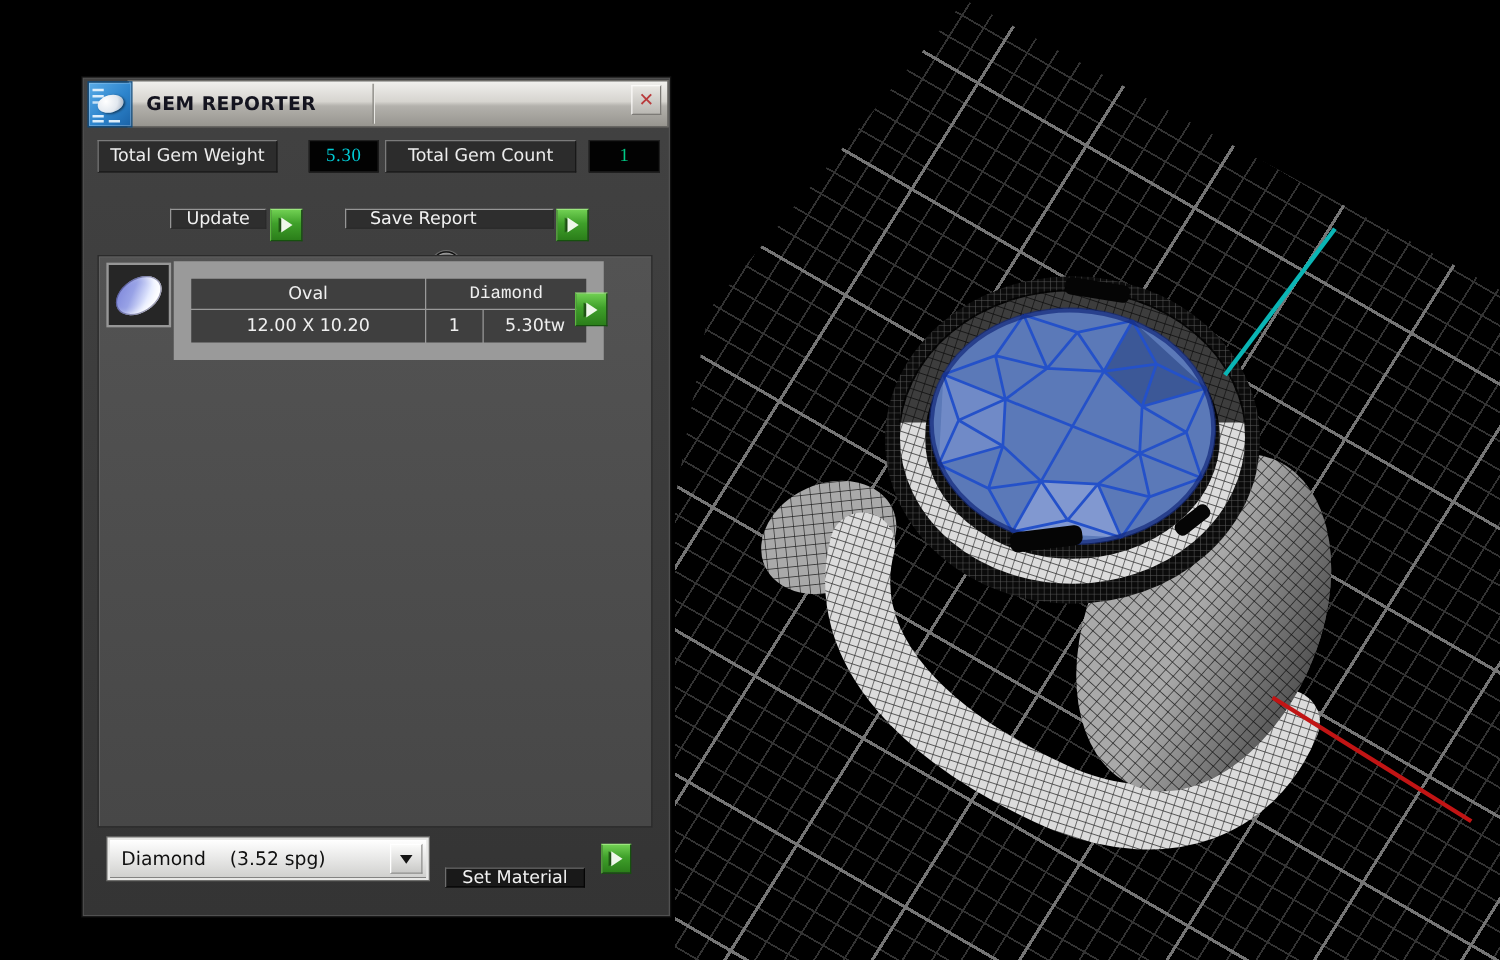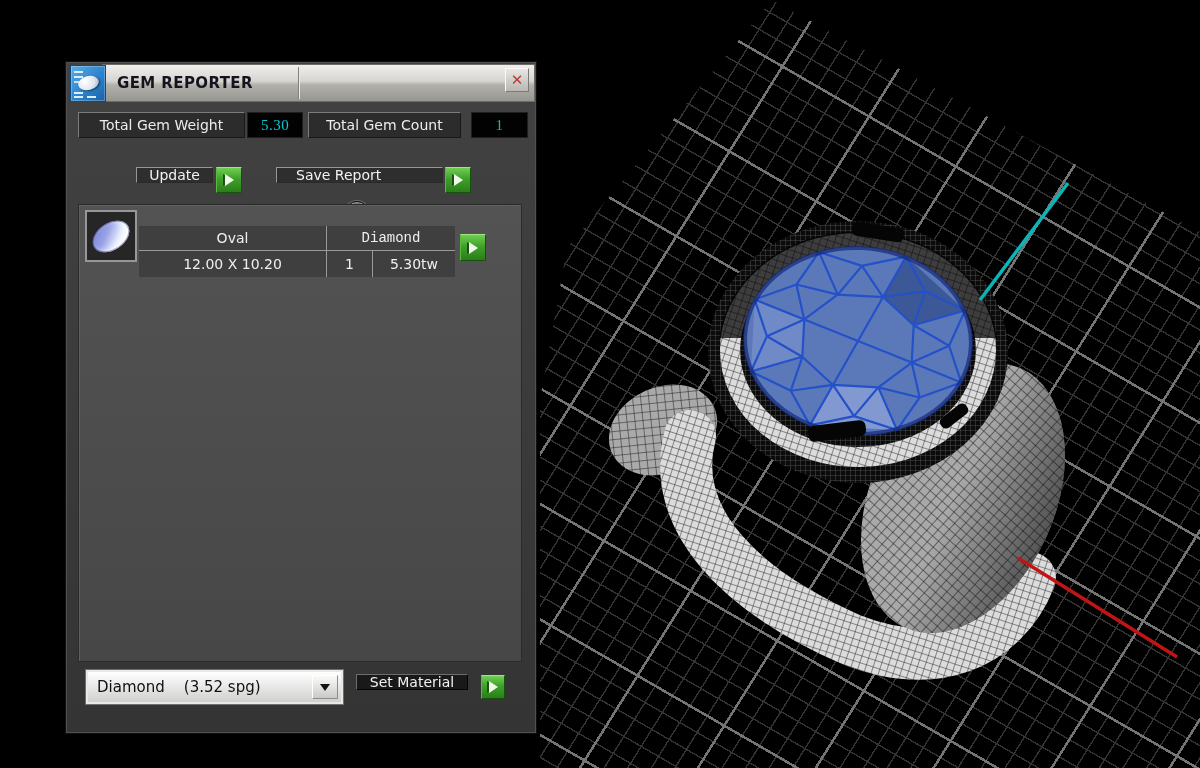--- a/index.html
+++ b/index.html
@@ -60,40 +60,40 @@
     border:1px solid #111;box-shadow:0 0 0 1px #6b6b6b,inset 0 1px 1px rgba(255,255,255,.35);
     display:flex;align-items:center;justify-content:center;box-sizing:border-box;}
   .up-tri{width:0;height:0;border-left:6px solid transparent;border-right:6px solid transparent;
     border-bottom:7px solid #e6e6e6;margin-top:-2px;}
 
   .flat-btn{position:absolute;height:16px;background:#2e2e2e;border:1px solid;
     border-color:#969696 #2a2a2a #2a2a2a #969696;color:#f2f2f2;font-size:14px;
     font-family:inherit;box-sizing:border-box;display:flex;align-items:center;
     justify-content:center;cursor:pointer;padding:0 6px;}
   .flat-btn.left{justify-content:flex-start;padding-left:19px;text-align:center;}
-  .flat-btn.dark{background:#191919;border-color:#6d6d6d #050505 #050505 #6d6d6d;}
+  .flat-btn.dark{background:#191919;border-color:#6d6d6d #050505 #050505 #6d6d6d;margin-top:20px;}
 
   .gbtn{position:absolute;width:26px;height:26px;padding:0;cursor:pointer;
     background:linear-gradient(180deg,#70cf52 0%,#3fa02a 45%,#2b7e1a 100%);
     border:1px solid #16510e;border-top-color:#9ce67f;border-left-color:#5cb841;
     display:flex;align-items:center;justify-content:center;box-sizing:border-box;}
   .gbtn .tri{width:0;height:0;border-left:9px solid #eef7ea;border-top:6px solid transparent;
     border-bottom:6px solid transparent;filter:drop-shadow(-1.5px 0 0 #1c4f12);}
 
   .list-area{position:absolute;left:12px;top:142px;width:444px;height:458px;
     background:linear-gradient(180deg,#535353,#474747);border:1px solid #2b2b2b;
     box-shadow:inset 1px 1px 0 #5f5f5f;box-sizing:border-box;}
   .thumb{position:absolute;left:6px;top:5px;width:52px;height:52px;background:#262626;
     border:2px solid #979797;box-sizing:border-box;display:flex;align-items:center;justify-content:center;}
   .thumb-gem{width:40px;height:27px;border-radius:50%;transform:rotate(-33deg);
     background:linear-gradient(145deg,#7d86da 8%,#98a2e6 38%,#e4eaff 66%,#ffffff 88%);
     box-shadow:inset 0 0 0 1px rgba(40,40,90,.45),inset -4px -3px 6px rgba(255,255,255,.8);}
-  .gemtable{position:absolute;left:60px;top:21px;display:grid;
+  .gemtable{position:absolute;left:60px;top:4px;display:grid;
     grid-template-columns:187px 45px 82px;grid-template-rows:24px 26px;
-    gap:1px;padding:0;background:#9a9a9a;}
+    gap:1px;padding:14px;background:#9a9a9a;}
   .cell{background:#3f3f3f;color:#efefef;font-size:14px;display:flex;align-items:center;
     justify-content:center;}
   .c-shape{grid-column:1;grid-row:1;}
   .c-type{grid-column:2 / 4;grid-row:1;font-family:Liberation Mono, monospace;}
   .c-size{grid-column:1;grid-row:2;}
   .c-count{grid-column:2;grid-row:2;}
   .c-weight{grid-column:3;grid-row:2;}
   .row-btn{left:381px;top:29px;height:27px;}
 
   .dropdown{position:absolute;left:22px;top:610px;width:253px;height:30px;
@@ -179,21 +179,21 @@
     <div class="titlebar">
       <span class="title">GEM REPORTER</span>
       <div class="titlebar-sep"></div>
     </div>
     <div class="app-icon">
       <div class="dash"></div>
       <div class="app-gem"></div>
     </div>
     <button class="close">✕</button>
 
-    <div class="label-box" style="left:12px;top:50px;width:167px;">Total Gem Weight</div>
+    <div class="label-box" style="left:12px;top:50px;width:144px;">Total Gem Weight</div>
     <div class="value-box vb-weight" style="left:181px;top:50px;width:56px;">5.30</div>
     <div class="label-box" style="left:242px;top:50px;width:153px;">Total Gem Count</div>
     <div class="value-box vb-count" style="left:405px;top:50px;width:57px;">1</div>
 
     <div class="slider">
       <div class="slider-track"></div>
       <div class="slider-handle">
         <div class="up-tri"></div>
       </div>
     </div>

